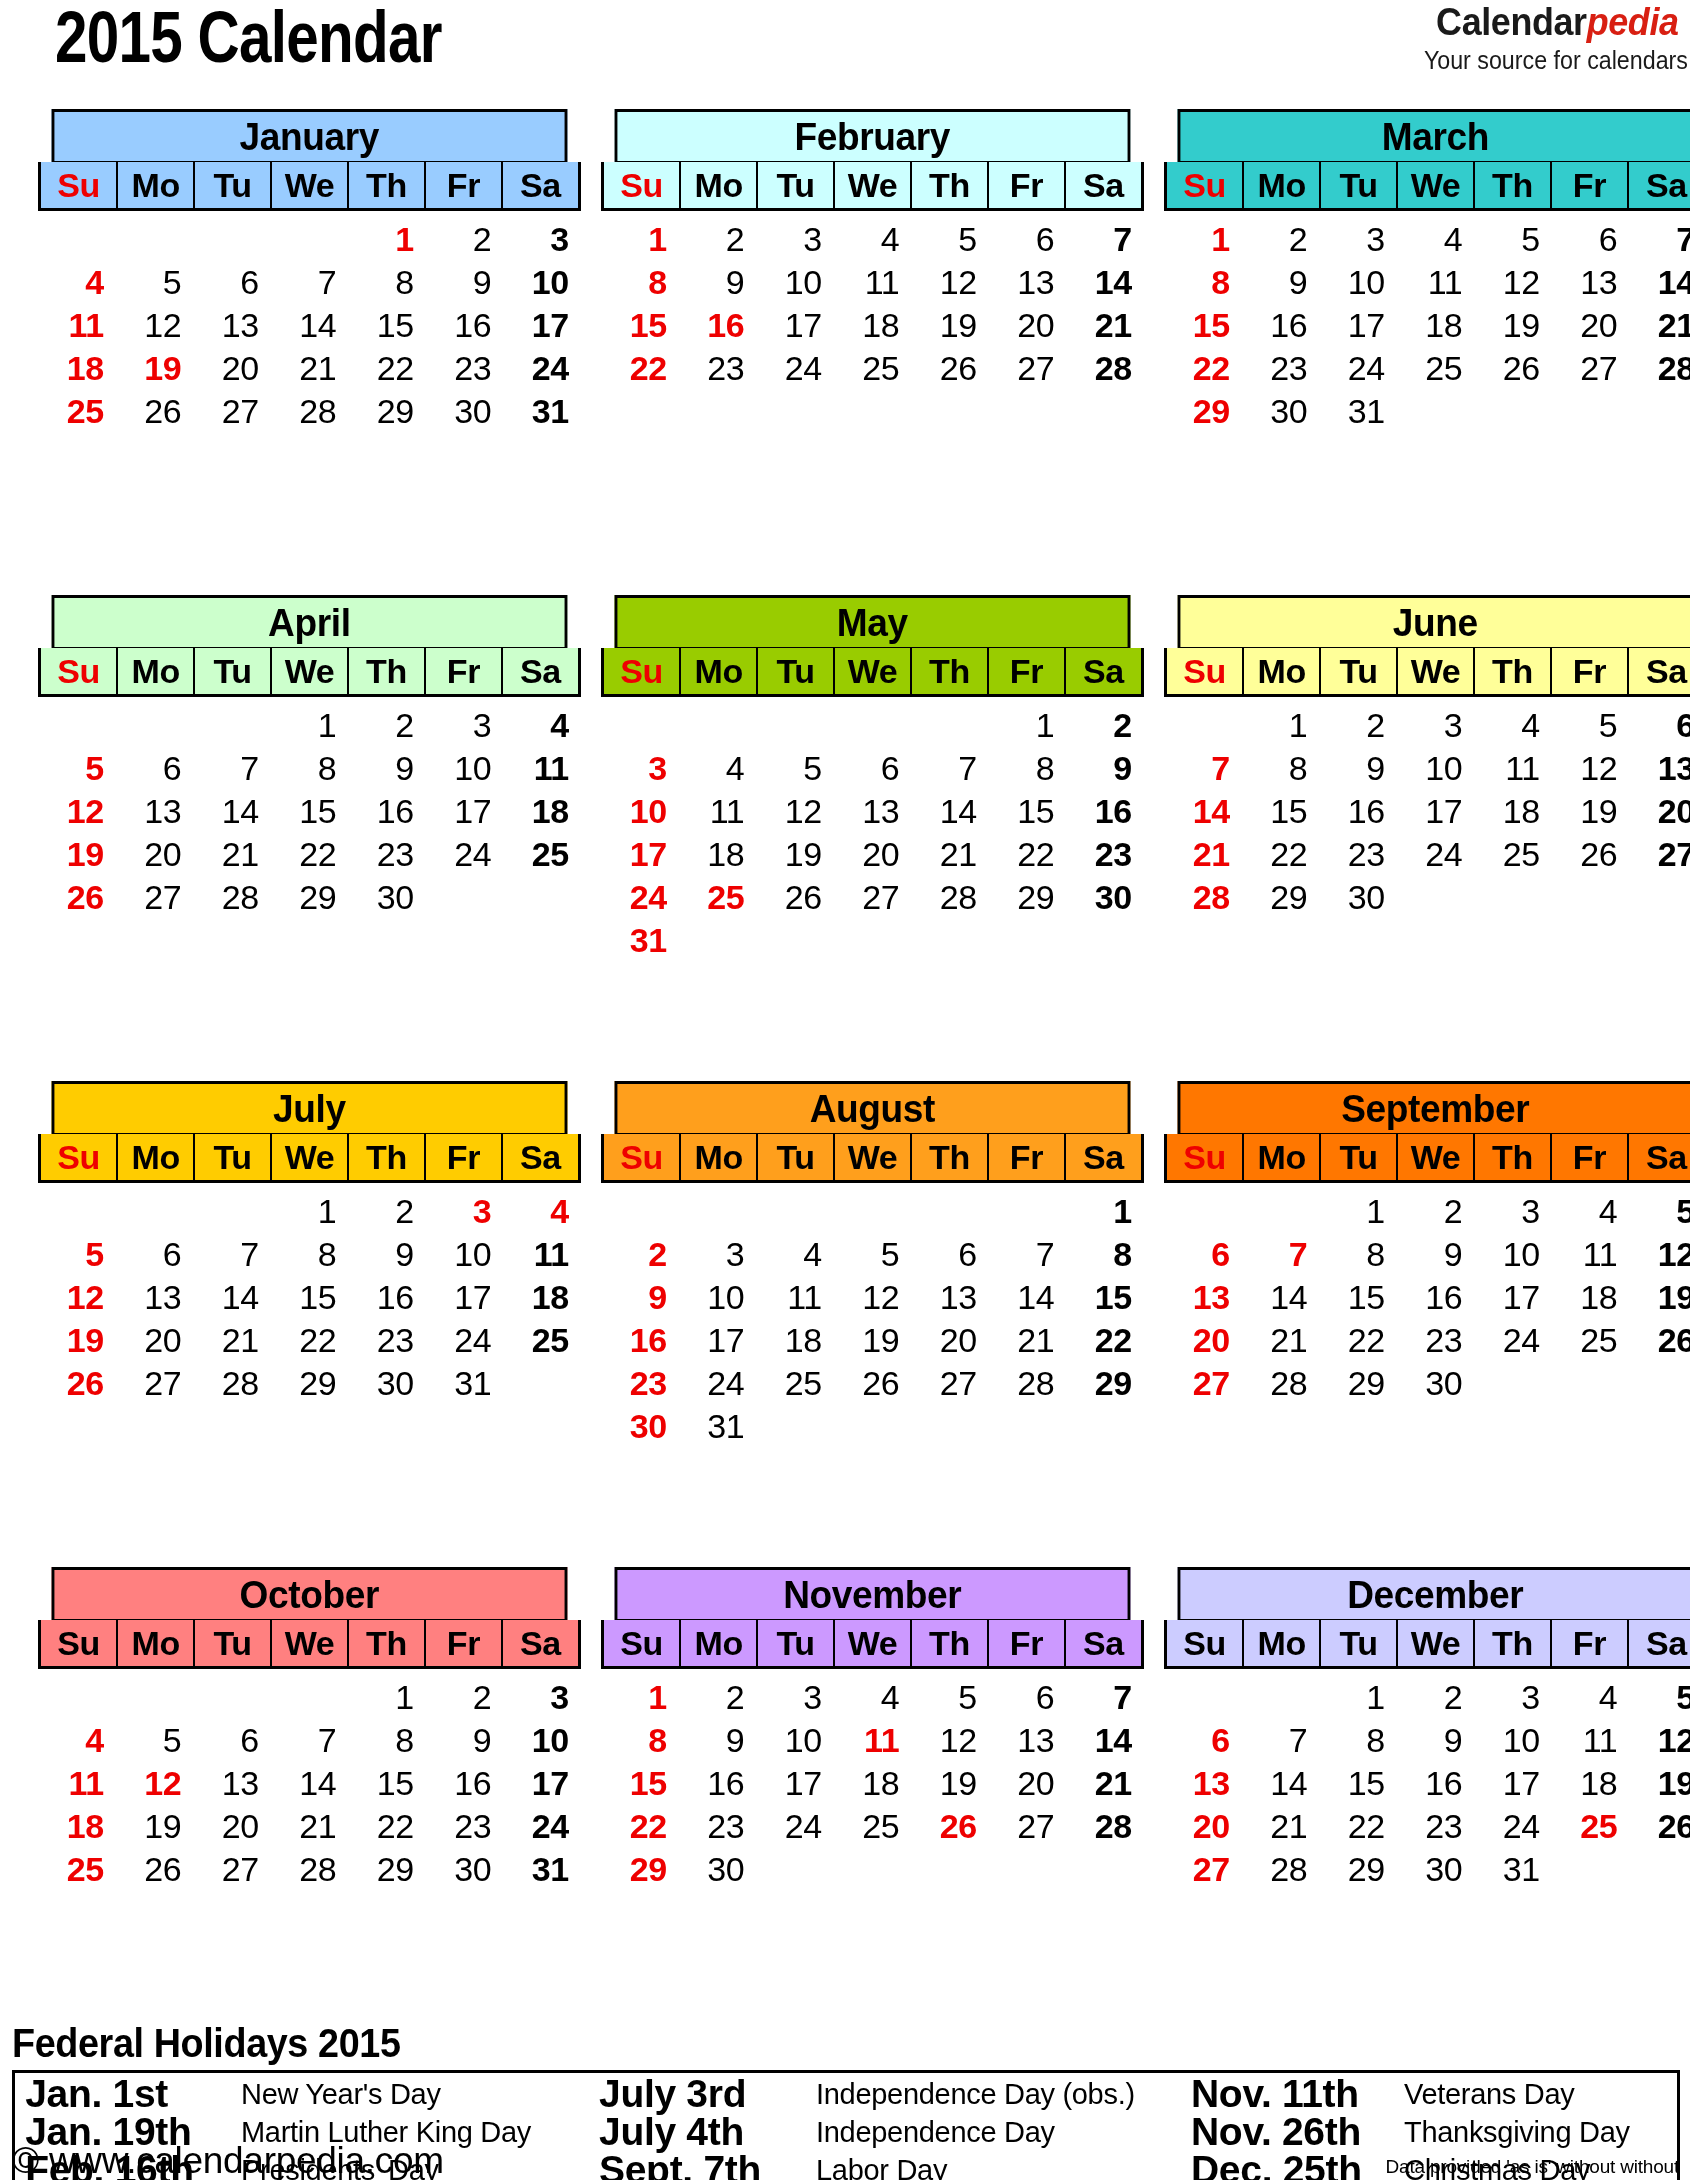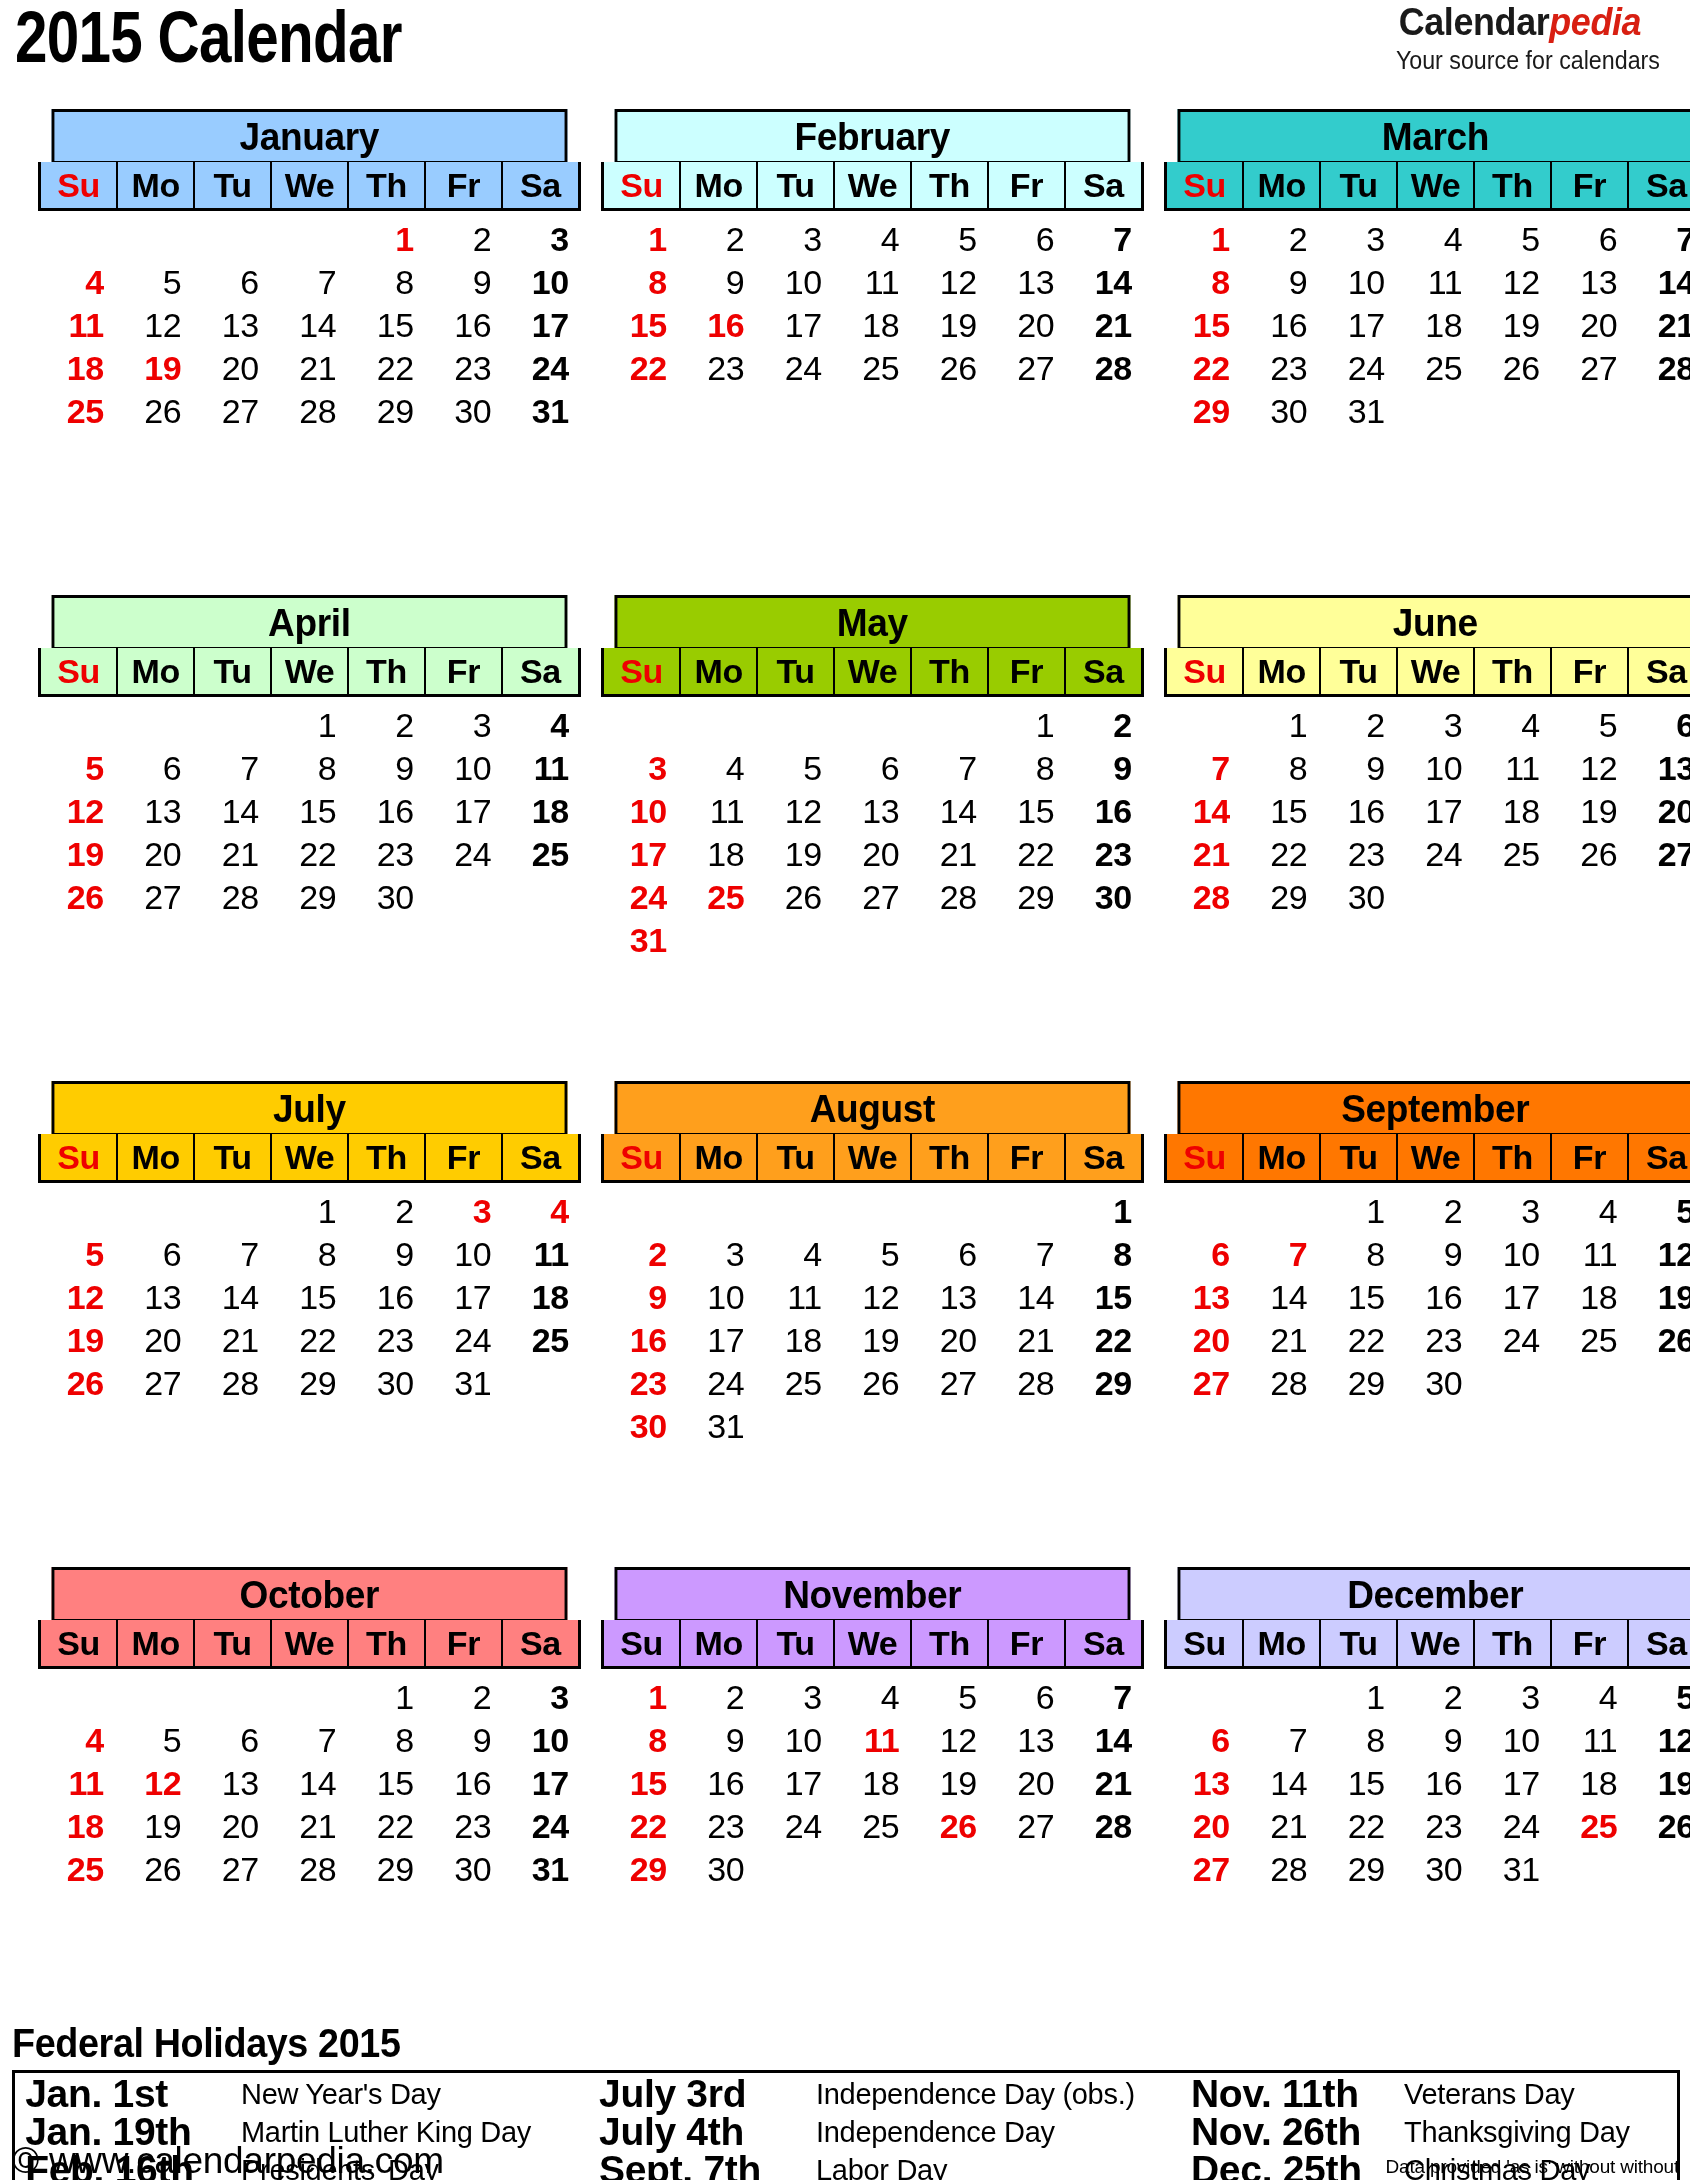--- a/index.html
+++ b/index.html
@@ -10,38 +10,39 @@
     font-family: "Liberation Sans", sans-serif;
     overflow: hidden;
   }
   body { position: relative; }
 
   
   .page-header {
     position: relative;
     height: 102px;
     padding: 0 14px;
+    margin-left: 40px;
   }
   .page-title {
     position: absolute;
     left: 15.3px;
     top: -5.1px;
     font-size: 73px;
     font-weight: bold;
     letter-spacing: -0.9px;
     color: #000000;
     transform: scaleX(0.80);
     transform-origin: left top;
     white-space: nowrap;
   }
   .brand {
     position: absolute;
-    right: 31px;
+    right: 3px;
     top: 0px;
-    text-align: left;
+    text-align: center;
   }
   .brand-line1 {
     font-size: 39px;
     font-weight: bold;
     letter-spacing: -0.4px;
     white-space: nowrap;
     transform: scaleX(0.92);
     transform-origin: right top;
   }
   .brand-cal { color: #1a1a1a; }

